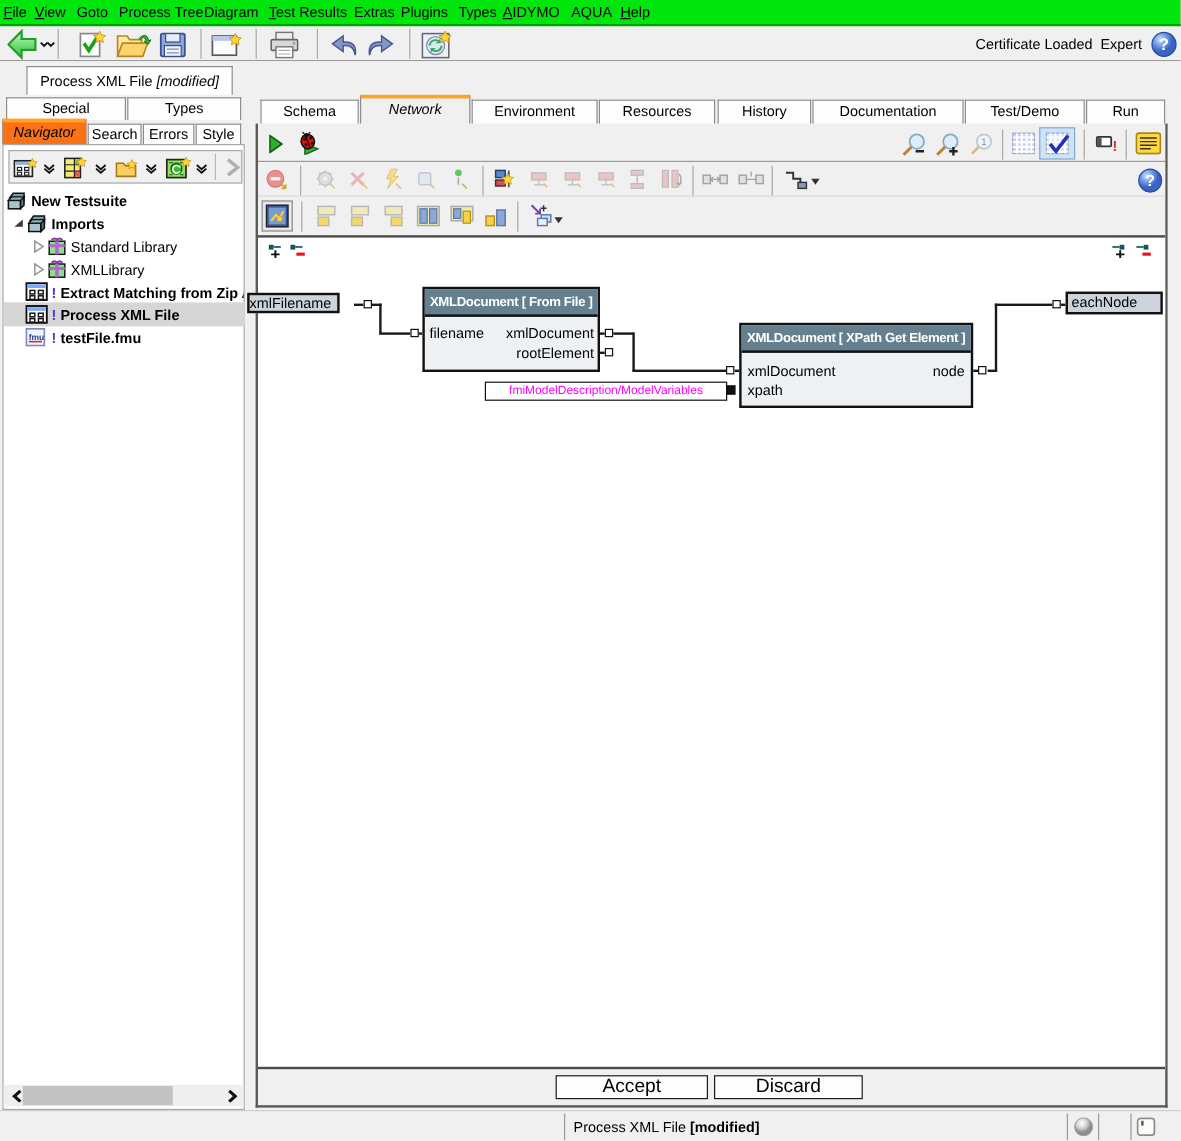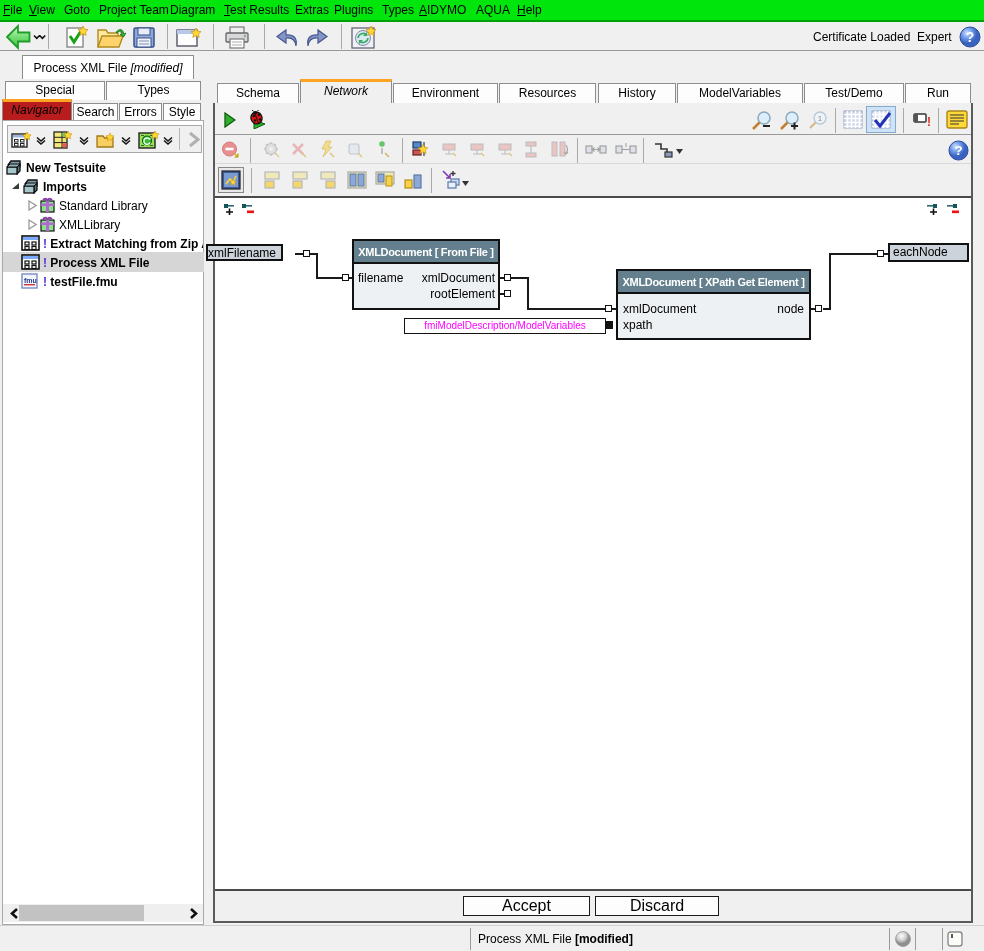--- a/index.html
+++ b/index.html
@@ -41,21 +41,21 @@
 svg { display:block; }
 .icon { position:absolute; }
 </style>
 </head>
 <body>
 
 <div id="menubar">
 <span style="left:3px"><u>F</u>ile</span>
 <span style="left:29px"><u>V</u>iew</span>
 <span style="left:64px">Goto</span>
-<span style="left:99px">Project Team</span>
+<span style="left:99px">Process Tree</span>
 <span style="left:170px">Diagram</span>
 <span style="left:224px"><u>T</u>est Results</span>
 <span style="left:295px">Extras</span>
 <span style="left:334px">Plugins</span>
 <span style="left:382px">Types</span>
 <span style="left:419px"><u>A</u>IDYMO</span>
 <span style="left:476px">AQUA</span>
 <span style="left:517px"><u>H</u>elp</span>
 </div>
 
@@ -131,21 +131,21 @@
 </svg>
 <span style="position:absolute;left:813px;top:8px;font-size:12px">Certificate Loaded</span>
     <span style="position:absolute;left:917px;top:8px;font-size:12px">Expert</span>
 </div>
 
 <div style="position:absolute;left:0;top:51px;width:984px;height:28px;background:#f0f0f0"></div>
 <div class="tab" style="left:22px;top:55px;width:172px;height:24px;line-height:24px;background:#fff">Process XML File <i>[modified]</i></div>
 
 <div class="tab" style="left:5px;top:81px;width:100px;height:19px;line-height:17px">Special</div>
 <div class="tab" style="left:106px;top:81px;width:95px;height:19px;line-height:17px">Types</div>
-<div class="tab active" style="left:2px;top:99px;width:70px;height:22px;line-height:17px;background:#b91c1c">Navigator</div>
+<div class="tab active" style="left:2px;top:99px;width:70px;height:22px;line-height:17px;background:#f97316">Navigator</div>
 <div class="tab" style="left:73px;top:103px;width:45px;height:18px;line-height:16px">Search</div>
 <div class="tab" style="left:119px;top:103px;width:43px;height:18px;line-height:16px">Errors</div>
 <div class="tab" style="left:163px;top:103px;width:38px;height:18px;line-height:16px">Style</div>
 
 <div id="lpanel"></div>
 <div id="ltoolbar">
   <svg class="icon" style="left:3px;top:5px" width="22" height="19" viewBox="0 0 22 19">
     <rect x="1" y="3" width="15" height="13" fill="#fff" stroke="#222" stroke-width="1.4"></rect>
     <rect x="2" y="4" width="13" height="2.5" fill="#99b4e0"></rect>
     <rect x="3.5" y="8.5" width="3.5" height="2.5" fill="none" stroke="#222" stroke-width="1"></rect>
@@ -285,21 +285,21 @@
     </svg>
 </div>
 
 <div id="rpanel"></div>
 
 <div class="tab" style="left:217px;top:83px;width:82px;height:20px;line-height:18px">Schema</div>
 <div class="tab active" style="left:300px;top:79px;width:92px;height:24px;line-height:19px">Network</div>
 <div class="tab" style="left:393px;top:83px;width:105px;height:20px;line-height:18px">Environment</div>
 <div class="tab" style="left:499px;top:83px;width:97px;height:20px;line-height:18px">Resources</div>
 <div class="tab" style="left:598px;top:83px;width:78px;height:20px;line-height:18px">History</div>
-<div class="tab" style="left:677px;top:83px;width:126px;height:20px;line-height:18px">ModelVariables</div>
+<div class="tab" style="left:677px;top:83px;width:126px;height:20px;line-height:18px">Documentation</div>
 <div class="tab" style="left:804px;top:83px;width:100px;height:20px;line-height:18px">Test/Demo</div>
 <div class="tab" style="left:905px;top:83px;width:66px;height:20px;line-height:18px">Run</div>
 
 <div id="rtb1" style="position:absolute;left:215px;top:104px;width:756px;height:31px;background:#f0f0f0;border-bottom:1px solid #999999">
   <svg class="icon" style="left:9px;top:8px" width="12" height="16" viewBox="0 0 12 16">
       <polygon points="1,1 11,8 1,15" fill="#2fae2f" stroke="#0c5c0c" stroke-width="1.3"></polygon>
     </svg>
   <svg class="icon" style="left:34px;top:6px" width="18" height="19" viewBox="0 0 18 19">
     <polygon points="5,10 16,14 5,19" fill="#2fae2f" stroke="#0c5c0c" stroke-width="1"></polygon>
     <ellipse cx="7.5" cy="8" rx="5.5" ry="6" fill="#dd1111" stroke="#111" stroke-width="1.3" transform="rotate(-20 7.5 8)"></ellipse>

